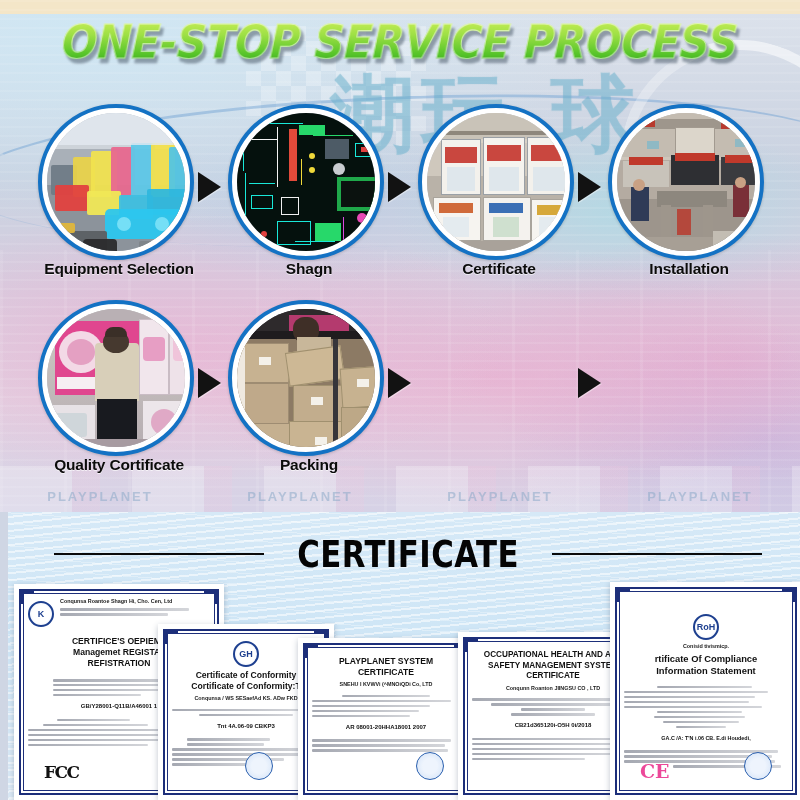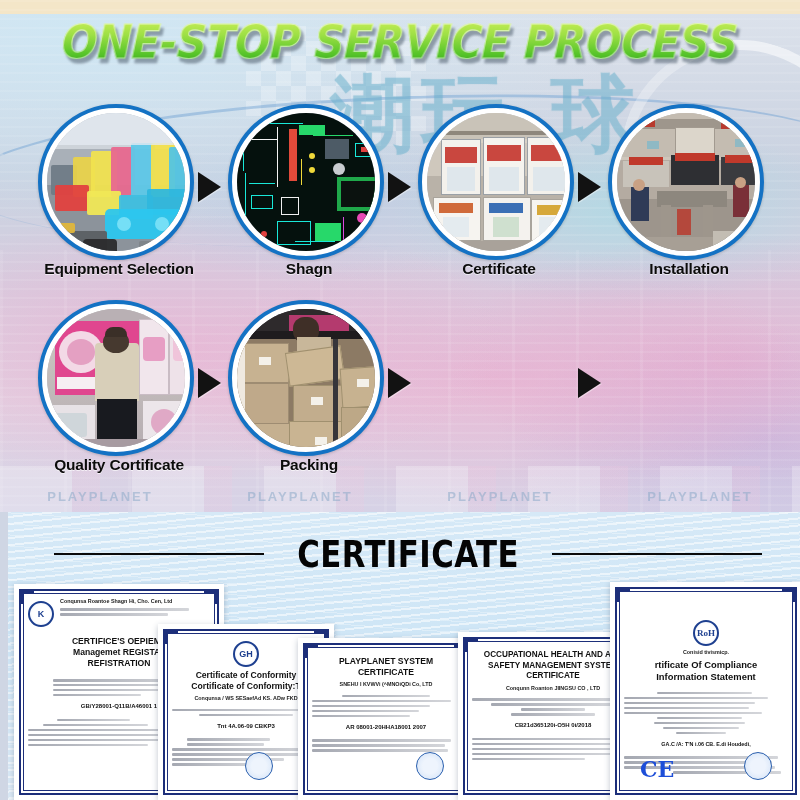--- a/index.html
+++ b/index.html
@@ -282,21 +282,21 @@
     position: absolute; left: 16px; right: 16px; bottom: 6px;
     display: flex; align-items: flex-end; justify-content: space-between;
   }
   .cert .fcc {
     font-family: "DejaVu Serif", serif;
     font-size: 17px; font-weight: 700; color: #111; line-height: .9;
     letter-spacing: -1.5px;
   }
   .cert .ce {
     font-family: "DejaVu Serif", serif;
-    font-size: 22px; font-weight: 700; color: #1d4ed8; line-height: .9;
+    font-size: 19px; font-weight: 700; color: #ec4899; line-height: .9;
   }
   .cert .roundseal {
     width: 28px; height: 28px; border-radius: 50%;
     border: 1.5px solid #2a5fae;
     background: radial-gradient(circle, #eef4fd 40%, #cfe0f6 100%);
   }
 </style>
 </head>
 <body>
 
@@ -568,20 +568,24 @@
           </div>
           <div class="cstd">GB/Y28001-Q11B/A46001 1</div>
           <div class="lines">
             <div class="ln" style="width:40%;margin-left:16%;"></div>
             <div class="ln" style="width:58%;margin-left:8%;"></div>
             <div class="ln" style="width:94%"></div>
             <div class="ln" style="width:92%"></div>
             <div class="ln" style="width:88%"></div>
             <div class="ln" style="width:66%"></div>
           </div>
+          <div class="marks">
+            <div class="fcc">FCC</div>
+            <div class="roundseal"></div>
+          </div>
         </div>
       </div>
 
       <div class="cert" style="left:150px;top:42px;width:176px;height:176px;z-index:2;">
         <div class="frame-out"></div>
         <div class="frame-in"></div>
         <div class="corner tl"></div>
         <div class="corner tr"></div>
         <div class="body">
           <div class="seal">GH</div>
@@ -669,21 +673,21 @@
           </div>
         </div>
       </div>
 
       <div class="cert" style="left:602px;top:0;width:192px;height:218px;z-index:5;">
         <div class="frame-out"></div>
         <div class="frame-in"></div>
         <div class="corner tl"></div>
         <div class="corner tr"></div>
         <div class="body">
-          <div class="seal" style="margin-top:24px;font-family:Liberation Serif, serif;">RoH</div>
+          <div class="seal" style="margin-top:18px;">RoH</div>
           <div class="csub" style="margin-bottom:2px;">Conisid tivismicp.</div>
           <div class="ctitle lg" style="font-size:9.4px;">
             <div>rtificate Of Compliance</div>
             <div>Information Statement</div>
           </div>
           <div class="lines">
             <div class="ln" style="width:58%;margin-left:20%;"></div>
             <div class="ln" style="width:88%"></div>
             <div class="ln" style="width:80%"></div>
             <div class="ln" style="width:76%"></div>

